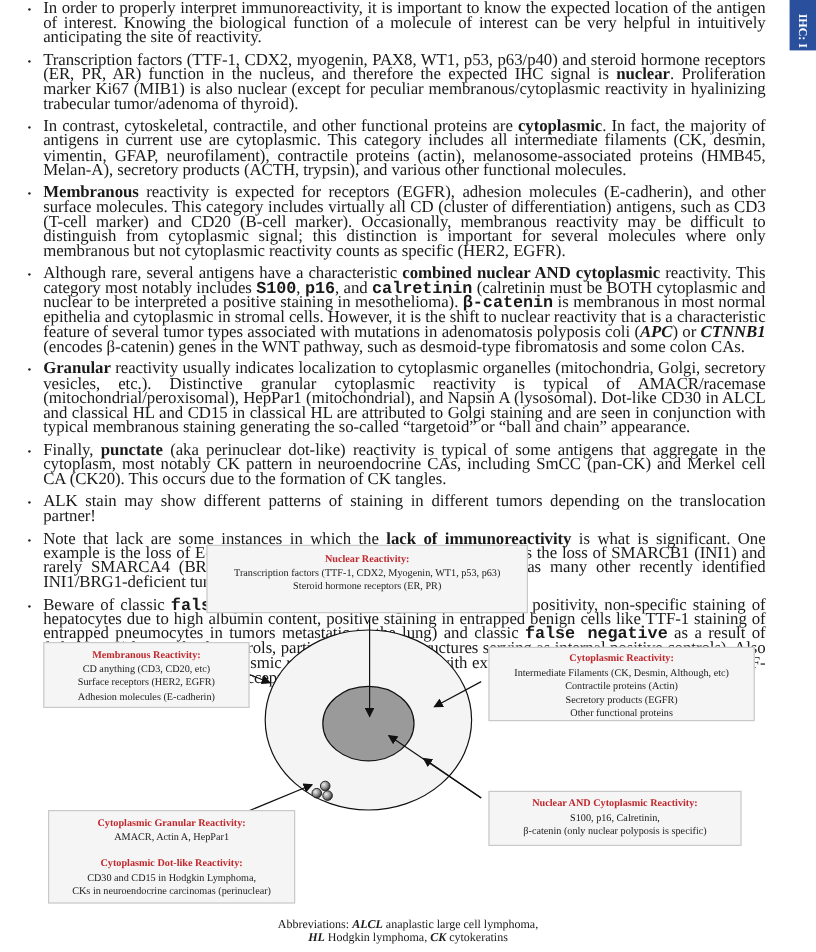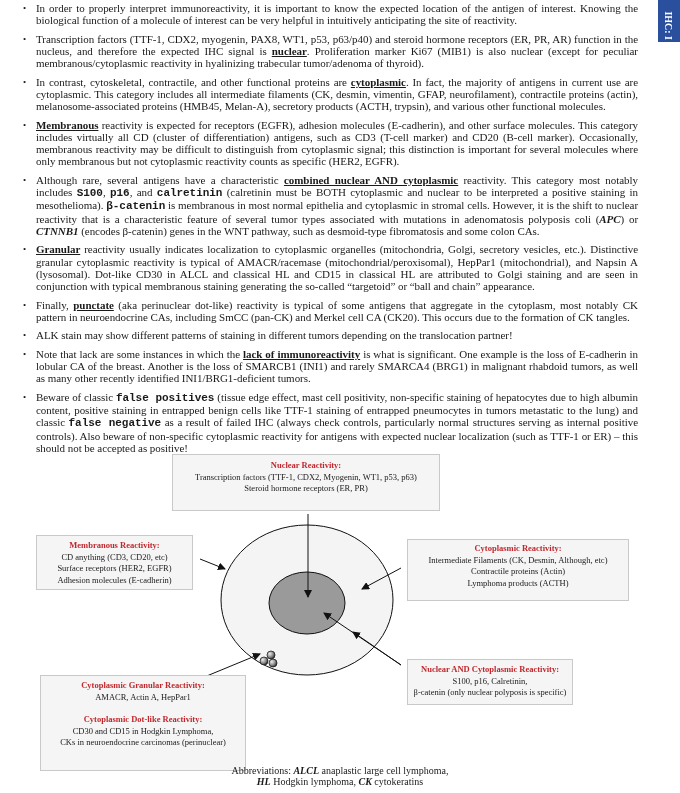--- a/index.html
+++ b/index.html
@@ -4,24 +4,24 @@
 <style>
   html, body { margin:0; padding:0; background:#ffffff; }
   body { width:680px; height:793px; position:relative; overflow:hidden;
          font-family:"Liberation Serif", serif; color:#1a1a1a; }
   .side-tab { position:absolute; right:0; top:0; width:22px; height:42px;
               background:#2a4f9c; color:#fff; font-weight:bold; font-size:10px;
               writing-mode:vertical-rl; transform:rotate(180deg);
               display:flex; align-items:center; justify-content:flex-start; padding-top:2px; box-sizing:border-box; }
   .side-tab span { transform:rotate(180deg); writing-mode:vertical-rl; }
   ul.bullets { position:absolute; left:22px; top:2px; width:616px; margin:0; padding:0; list-style:none; }
-  ul.bullets li { position:relative; padding-left:14px; font-size:11px; line-height:12.2px;
+  ul.bullets li { position:relative; padding-left:14px; font-size:14px; line-height:12.2px;
                   text-align:justify; margin-bottom:6.4px; letter-spacing:-0.05px; }
   ul.bullets li::before { content:"•"; position:absolute; left:1px; top:0; font-size:9px; }
-  .u { font-weight:bold; text-decoration:underline; }
+  .u { font-weight:bold; }
   .b { font-weight:bold;font-family:Liberation Mono, monospace; }
   .i { font-style:italic;font-weight:bold; }
 
   .diagram { position:absolute; left:0; top:440px; width:680px; height:353px;padding-left:12px; }
   .box { position:absolute; background:#f5f5f5; border:1px solid #c9c9c9; text-align:center;
          font-size:8.5px; line-height:11.6px; box-sizing:border-box; }
   .box .t { color:#c0282d; font-weight:bold; }
   .abbr { position:absolute; left:200px; top:326px; width:280px; text-align:center; font-size:10px; line-height:10.5px; }
   svg.cell { position:absolute; left:0; top:0; }
 </style>
@@ -71,41 +71,42 @@
     <line x1="401" y1="225" x2="353" y2="192" stroke="#111" stroke-width="1" marker-end="url(#ah)"></line>
     <line x1="197" y1="240" x2="260" y2="214" stroke="#111" stroke-width="1" marker-end="url(#ah)"></line>
   </svg>
 
   <div class="box" style="left:172px; top:14px; width:268px; height:57px; padding-top:5px;">
     <div class="t">Nuclear Reactivity:</div>
     <div>Transcription factors (TTF-1, CDX2, Myogenin, WT1, p53, p63)</div>
     <div>Steroid hormone receptors (ER, PR)</div>
   </div>
 
-  <div class="box" style="left:36px; top:95px; width:157px; height:55px; padding-top:4px;">
+  <div class="box" style="left:36px; top:95px; width:172px; height:55px; padding-top:4px;">
     <div class="t">Membranous Reactivity:</div>
     <div>CD anything (CD3, CD20, etc)</div>
     <div>Surface receptors (HER2, EGFR)</div>
     <div>Adhesion molecules (E-cadherin)</div>
   </div>
 
   <div class="box" style="left:407px; top:99px; width:222px; height:62px; padding-top:3px;">
     <div class="t">Cytoplasmic Reactivity:</div>
     <div>Intermediate Filaments (CK, Desmin, Although, etc)</div>
     <div>Contractile proteins (Actin)</div>
-    <div>Lymphoma products (ACTH)</div>
+    <div>Secretory products (EGFR)</div>
+    <div>Other functional proteins</div>
   </div>
 
-  <div class="box" style="left:407px; top:219px; width:166px; height:46px; padding-top:4px;">
+  <div class="box" style="left:407px; top:219px; width:211px; height:46px; padding-top:4px;">
     <div class="t">Nuclear AND Cytoplasmic Reactivity:</div>
     <div>S100, p16, Calretinin,</div>
     <div>β-catenin (only nuclear polyposis is specific)</div>
   </div>
 
-  <div class="box" style="left:40px; top:235px; width:206px; height:96px; padding-top:4px;">
+  <div class="box" style="left:40px; top:235px; width:206px; height:78px; padding-top:4px;">
     <div class="t">Cytoplasmic Granular Reactivity:</div>
     <div>AMACR, Actin A, HepPar1</div>
     <div style="height:11px"></div>
     <div class="t">Cytoplasmic Dot-like Reactivity:</div>
     <div>CD30 and CD15 in Hodgkin Lymphoma,</div>
     <div>CKs in neuroendocrine carcinomas (perinuclear)</div>
   </div>
 
   <div class="abbr">
     <div>

